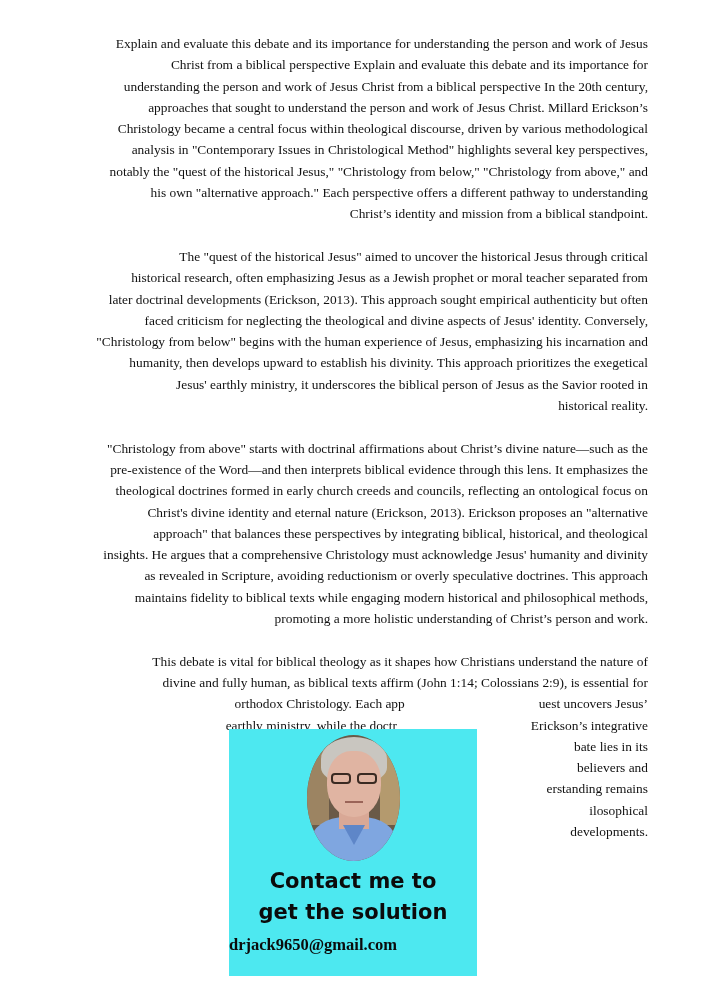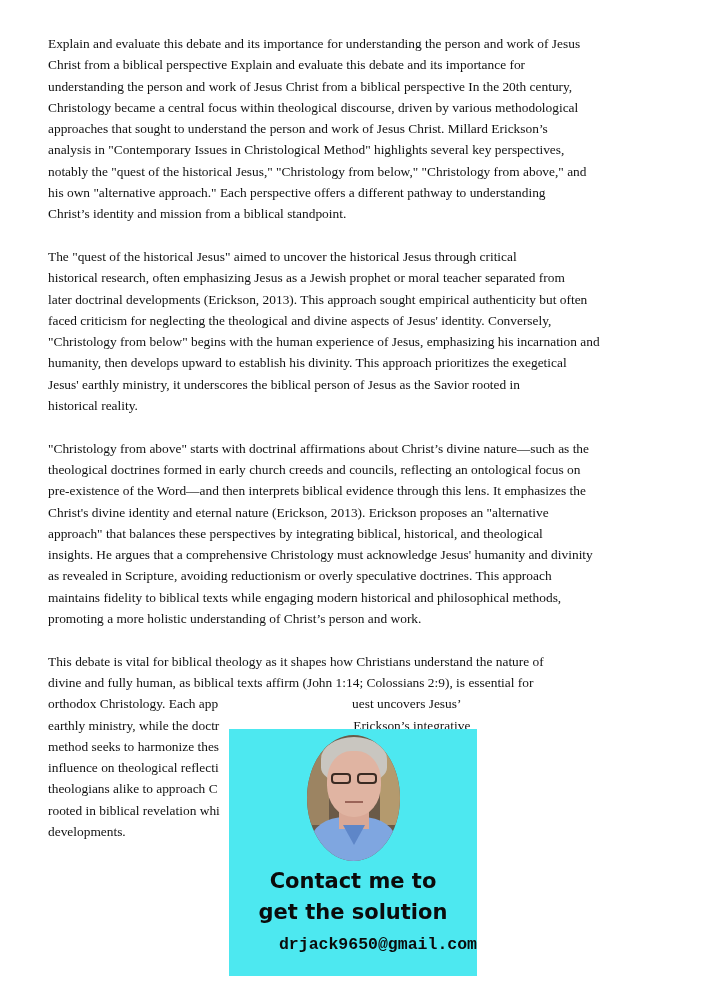--- a/index.html
+++ b/index.html
@@ -18,20 +18,21 @@
       left: 48px;
       top: 33px;
       width: 600px;
       font-family: "Liberation Serif", serif;
       font-size: 13.4px;
       line-height: 21.3px;
       color: #111111;
     }
     .para {
       margin: 0 0 21.3px 0;
+      text-align: right;
     }
     .line {
       display: block;
       white-space: nowrap;
     }
     .promo {
       position: absolute;
       left: 229px;
       top: 729px;
       width: 248px;
@@ -103,57 +104,57 @@
       font-weight: bold;
       font-size: 21px;
       line-height: 31px;
       color: #0b0b0b;
     }
     .promo-email {
       position: absolute;
       left: 0;
       top: 204px;
       width: 248px;
-      text-align: right;
-      font-family: Liberation Mono, monospace;
+      text-align: left;
+      font-family: Liberation Serif, serif;
       font-weight: bold;
       font-size: 16.5px;
       line-height: 24px;
       color: #0b0b0b;
     }
   </style>
 </head>
 <body>
 
 <div class="page">
   <p class="para">
     <span class="line">Explain and evaluate this debate and its importance for understanding the person and work of Jesus</span>
     <span class="line">Christ from a biblical perspective Explain and evaluate this debate and its importance for</span>
     <span class="line">understanding the person and work of Jesus Christ from a biblical perspective In the 20th century,</span>
+    <span class="line">approaches that sought to understand the person and work of Jesus Christ. Millard Erickson’s</span>
     <span class="line">Christology became a central focus within theological discourse, driven by various methodological</span>
-    <span class="line">approaches that sought to understand the person and work of Jesus Christ. Millard Erickson’s</span>
     <span class="line">analysis in "Contemporary Issues in Christological Method" highlights several key perspectives,</span>
     <span class="line">notably the "quest of the historical Jesus," "Christology from below," "Christology from above," and</span>
     <span class="line">his own "alternative approach." Each perspective offers a different pathway to understanding</span>
     <span class="line">Christ’s identity and mission from a biblical standpoint.</span>
   </p>
   <p class="para">
     <span class="line">The "quest of the historical Jesus" aimed to uncover the historical Jesus through critical</span>
     <span class="line">historical research, often emphasizing Jesus as a Jewish prophet or moral teacher separated from</span>
     <span class="line">later doctrinal developments (Erickson, 2013). This approach sought empirical authenticity but often</span>
     <span class="line">faced criticism for neglecting the theological and divine aspects of Jesus' identity. Conversely,</span>
     <span class="line">"Christology from below" begins with the human experience of Jesus, emphasizing his incarnation and</span>
     <span class="line">humanity, then develops upward to establish his divinity. This approach prioritizes the exegetical</span>
     <span class="line">Jesus' earthly ministry, it underscores the biblical person of Jesus as the Savior rooted in</span>
     <span class="line">historical reality.</span>
   </p>
   <p class="para">
     <span class="line">"Christology from above" starts with doctrinal affirmations about Christ’s divine nature—such as the</span>
+    <span class="line">pre-existence of the Word—and then interprets biblical evidence through this lens. It emphasizes the</span>
     <span class="line">theological doctrines formed in early church creeds and councils, reflecting an ontological focus on</span>
-    <span class="line">pre-existence of the Word—and then interprets biblical evidence through this lens. It emphasizes the</span>
     <span class="line">Christ's divine identity and eternal nature (Erickson, 2013). Erickson proposes an "alternative</span>
     <span class="line">approach" that balances these perspectives by integrating biblical, historical, and theological</span>
     <span class="line">insights. He argues that a comprehensive Christology must acknowledge Jesus' humanity and divinity</span>
     <span class="line">as revealed in Scripture, avoiding reductionism or overly speculative doctrines. This approach</span>
     <span class="line">maintains fidelity to biblical texts while engaging modern historical and philosophical methods,</span>
     <span class="line">promoting a more holistic understanding of Christ’s person and work.</span>
   </p>
   <p class="para">
     <span class="line">This debate is vital for biblical theology as it shapes how Christians understand the nature of</span>
     <span class="line">divine and fully human, as biblical texts affirm (John 1:14; Colossians 2:9), is essential for</span>

